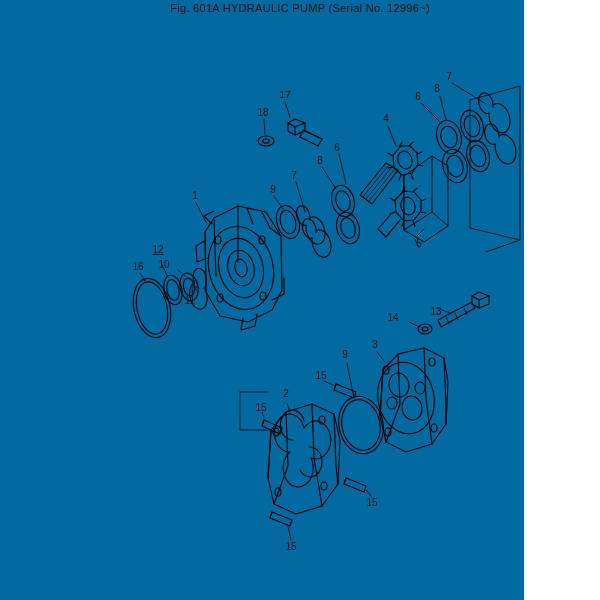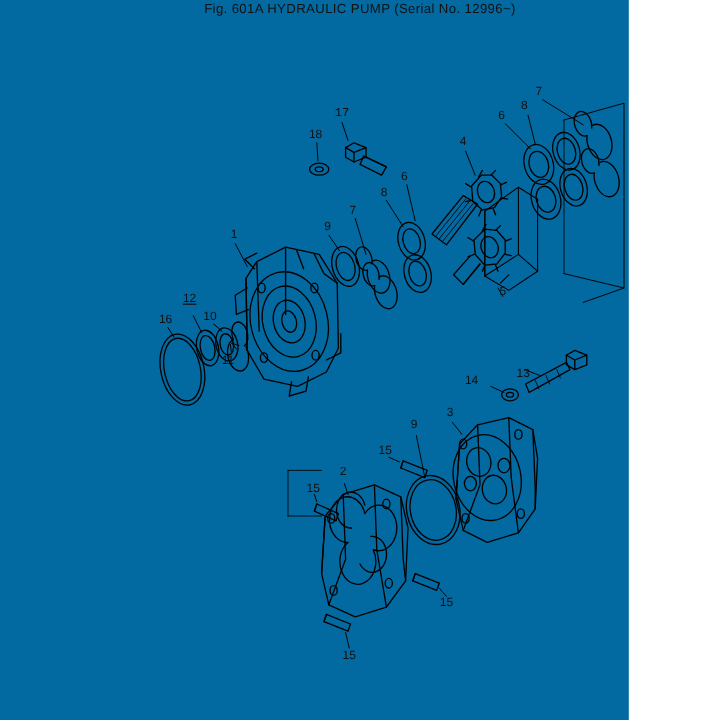--- a/index.html
+++ b/index.html
@@ -269,21 +269,21 @@
   <div class="callout" style="left:386px; top:119px;">4</div>
   <div class="callout" style="left:419px; top:244px;">5</div>
   <div class="callout" style="left:418px; top:97px;">6</div>
   <div class="callout" style="left:337px; top:148px;">6</div>
   <div class="callout" style="left:449px; top:77px;">7</div>
   <div class="callout" style="left:294px; top:176px;">7</div>
   <div class="callout" style="left:437px; top:89px;">8</div>
   <div class="callout" style="left:320px; top:161px;">8</div>
   <div class="callout" style="left:273px; top:190px;">9</div>
   <div class="callout" style="left:345px; top:355px;">9</div>
-  <div class="callout" style="left:175px; top:265px;">10</div>
+  <div class="callout" style="left:164px; top:265px;">10</div>
   <div class="callout" style="left:190px; top:281px;margin-top:20px;">11</div>
   <div class="callout" style="left:158px; top:250px;text-decoration:underline;">12</div>
   <div class="callout" style="left:436px; top:312px;">13</div>
   <div class="callout" style="left:393px; top:318px;">14</div>
   <div class="callout" style="left:321px; top:376px;">15</div>
   <div class="callout" style="left:261px; top:408px;">15</div>
   <div class="callout" style="left:372px; top:503px;">15</div>
   <div class="callout" style="left:291px; top:547px;">15</div>
   <div class="callout" style="left:138px; top:267px;">16</div>
   <div class="callout" style="left:285px; top:96px;font-family:Liberation Mono, monospace;">17</div>

